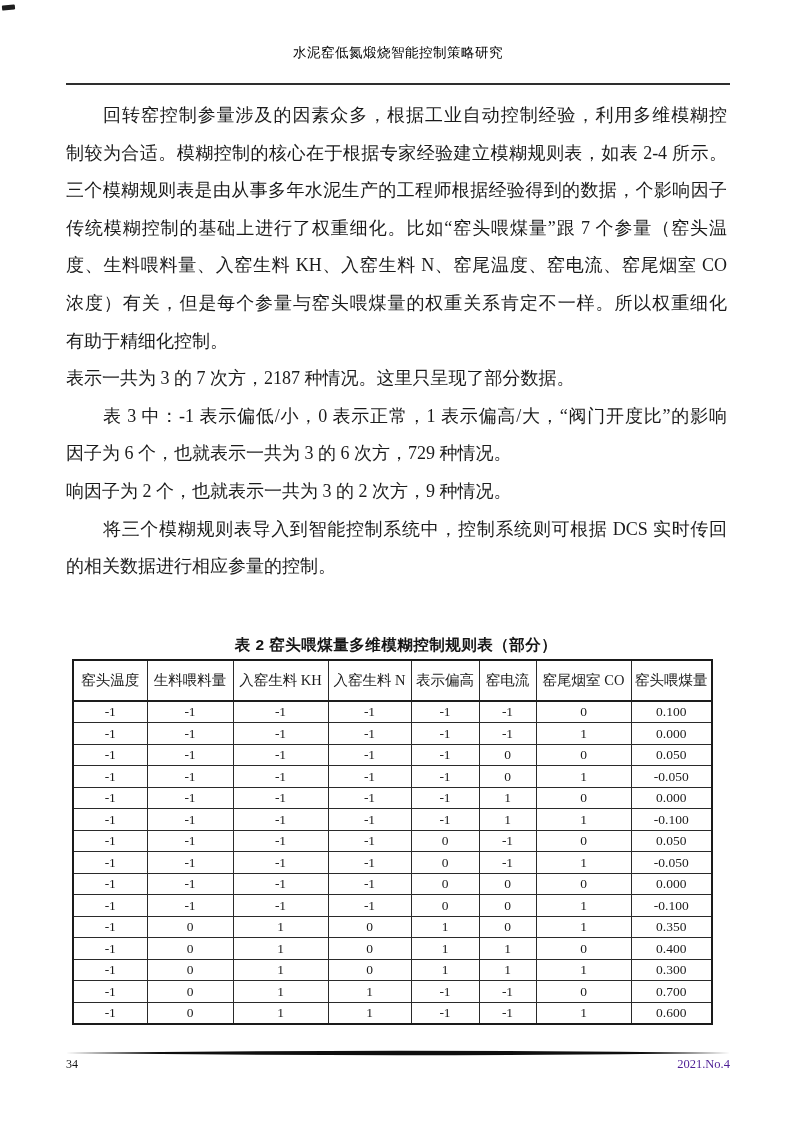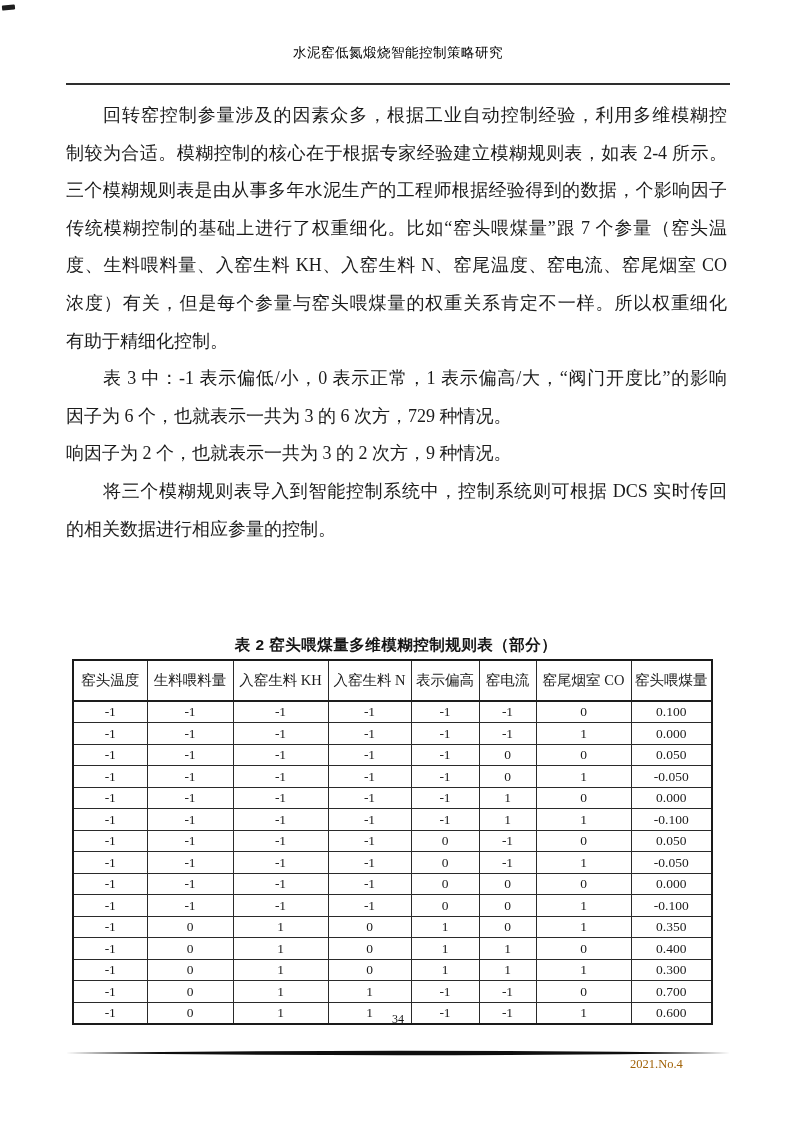--- a/index.html
+++ b/index.html
@@ -43,45 +43,46 @@
   .rules-table th, .rules-table td {
     border:1px solid #2a2a2a; text-align:center; vertical-align:middle;
     padding:0; font-weight:normal; color:#1b1b1b; overflow:hidden;
   }
   .rules-table thead tr { height:41px;margin-top:30px; }
   .rules-table th { font-size:14.5px; border-bottom:2px solid #1d1d1d; }
   .rules-table tbody tr { height:21.5px; }
   .rules-table td { font-size:13.5px; line-height:1; }
   .footer-rule { position:absolute; top:1049px; left:66px; }
   .page-number {
-    position:absolute; top:1012px; left:66px; width:664px;
-    text-align:center; font-size:12px; color:#111;
+    position:absolute; top:1057px; left:66px; width:664px;
+    font-size:12px; color:#111;
   }
   .issue {
     position:absolute; top:1057px; left:630px; width:100px;
-    font-size:12.5px; color:#a16207;
+    text-align:right; font-size:12.5px; color:#4c1d95;
   }
 </style>
 </head>
 <body>
 
 <div class="page">
   <div class="scan-artifact"></div>
 
   <div class="running-head">水泥窑低氮煅烧智能控制策略研究</div>
   <div class="head-rule"></div>
 
   <div class="body-text">
       <div class="tline indent">回转窑控制参量涉及的因素众多，根据工业自动控制经验，利用多维模糊控</div>
       <div class="tline">制较为合适。模糊控制的核心在于根据专家经验建立模糊规则表，如表 2-4 所示。</div>
       <div class="tline">三个模糊规则表是由从事多年水泥生产的工程师根据经验得到的数据，个影响因子</div>
       <div class="tline">传统模糊控制的基础上进行了权重细化。比如“窑头喂煤量”跟 7 个参量（窑头温</div>
       <div class="tline">度、生料喂料量、入窑生料 KH、入窑生料 N、窑尾温度、窑电流、窑尾烟室 CO</div>
       <div class="tline">浓度）有关，但是每个参量与窑头喂煤量的权重关系肯定不一样。所以权重细化</div>
       <div class="tline last">有助于精细化控制。</div>
+      <div class="tline last">表示一共为 3 的 7 次方，2187 种情况。这里只呈现了部分数据。</div>
       <div class="tline indent">表 3 中：-1 表示偏低/小，0 表示正常，1 表示偏高/大，“阀门开度比”的影响</div>
       <div class="tline last">因子为 6 个，也就表示一共为 3 的 6 次方，729 种情况。</div>
       <div class="tline last">响因子为 2 个，也就表示一共为 3 的 2 次方，9 种情况。</div>
       <div class="tline indent">将三个模糊规则表导入到智能控制系统中，控制系统则可根据 DCS 实时传回</div>
       <div class="tline last">的相关数据进行相应参量的控制。</div>
     </div>
 
   <div class="table-caption">表 2 窑头喂煤量多维模糊控制规则表（部分）</div>
 
   <table class="rules-table">

